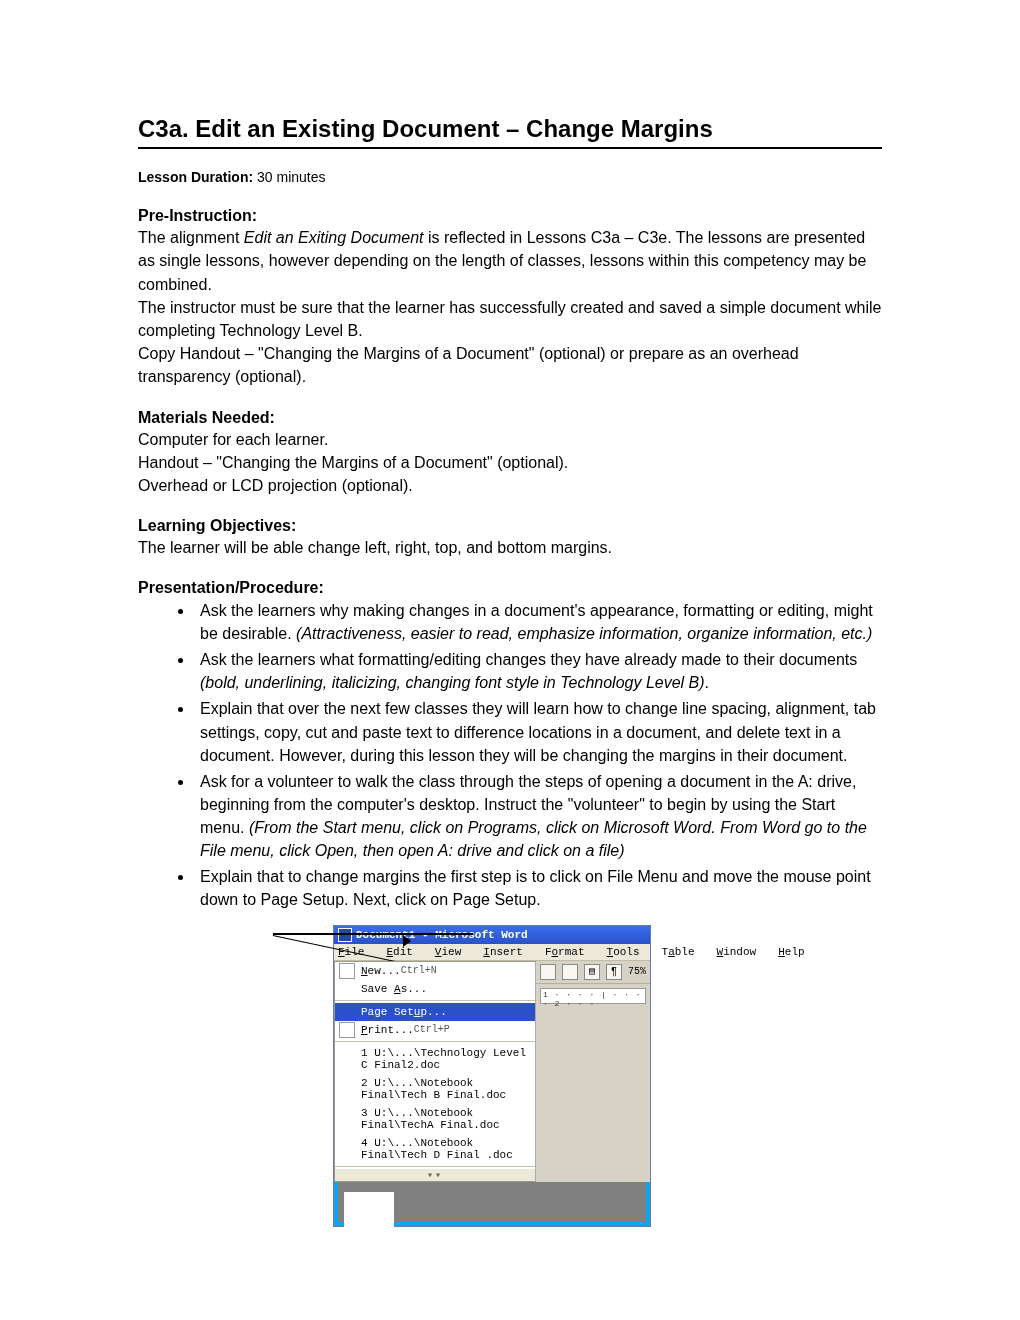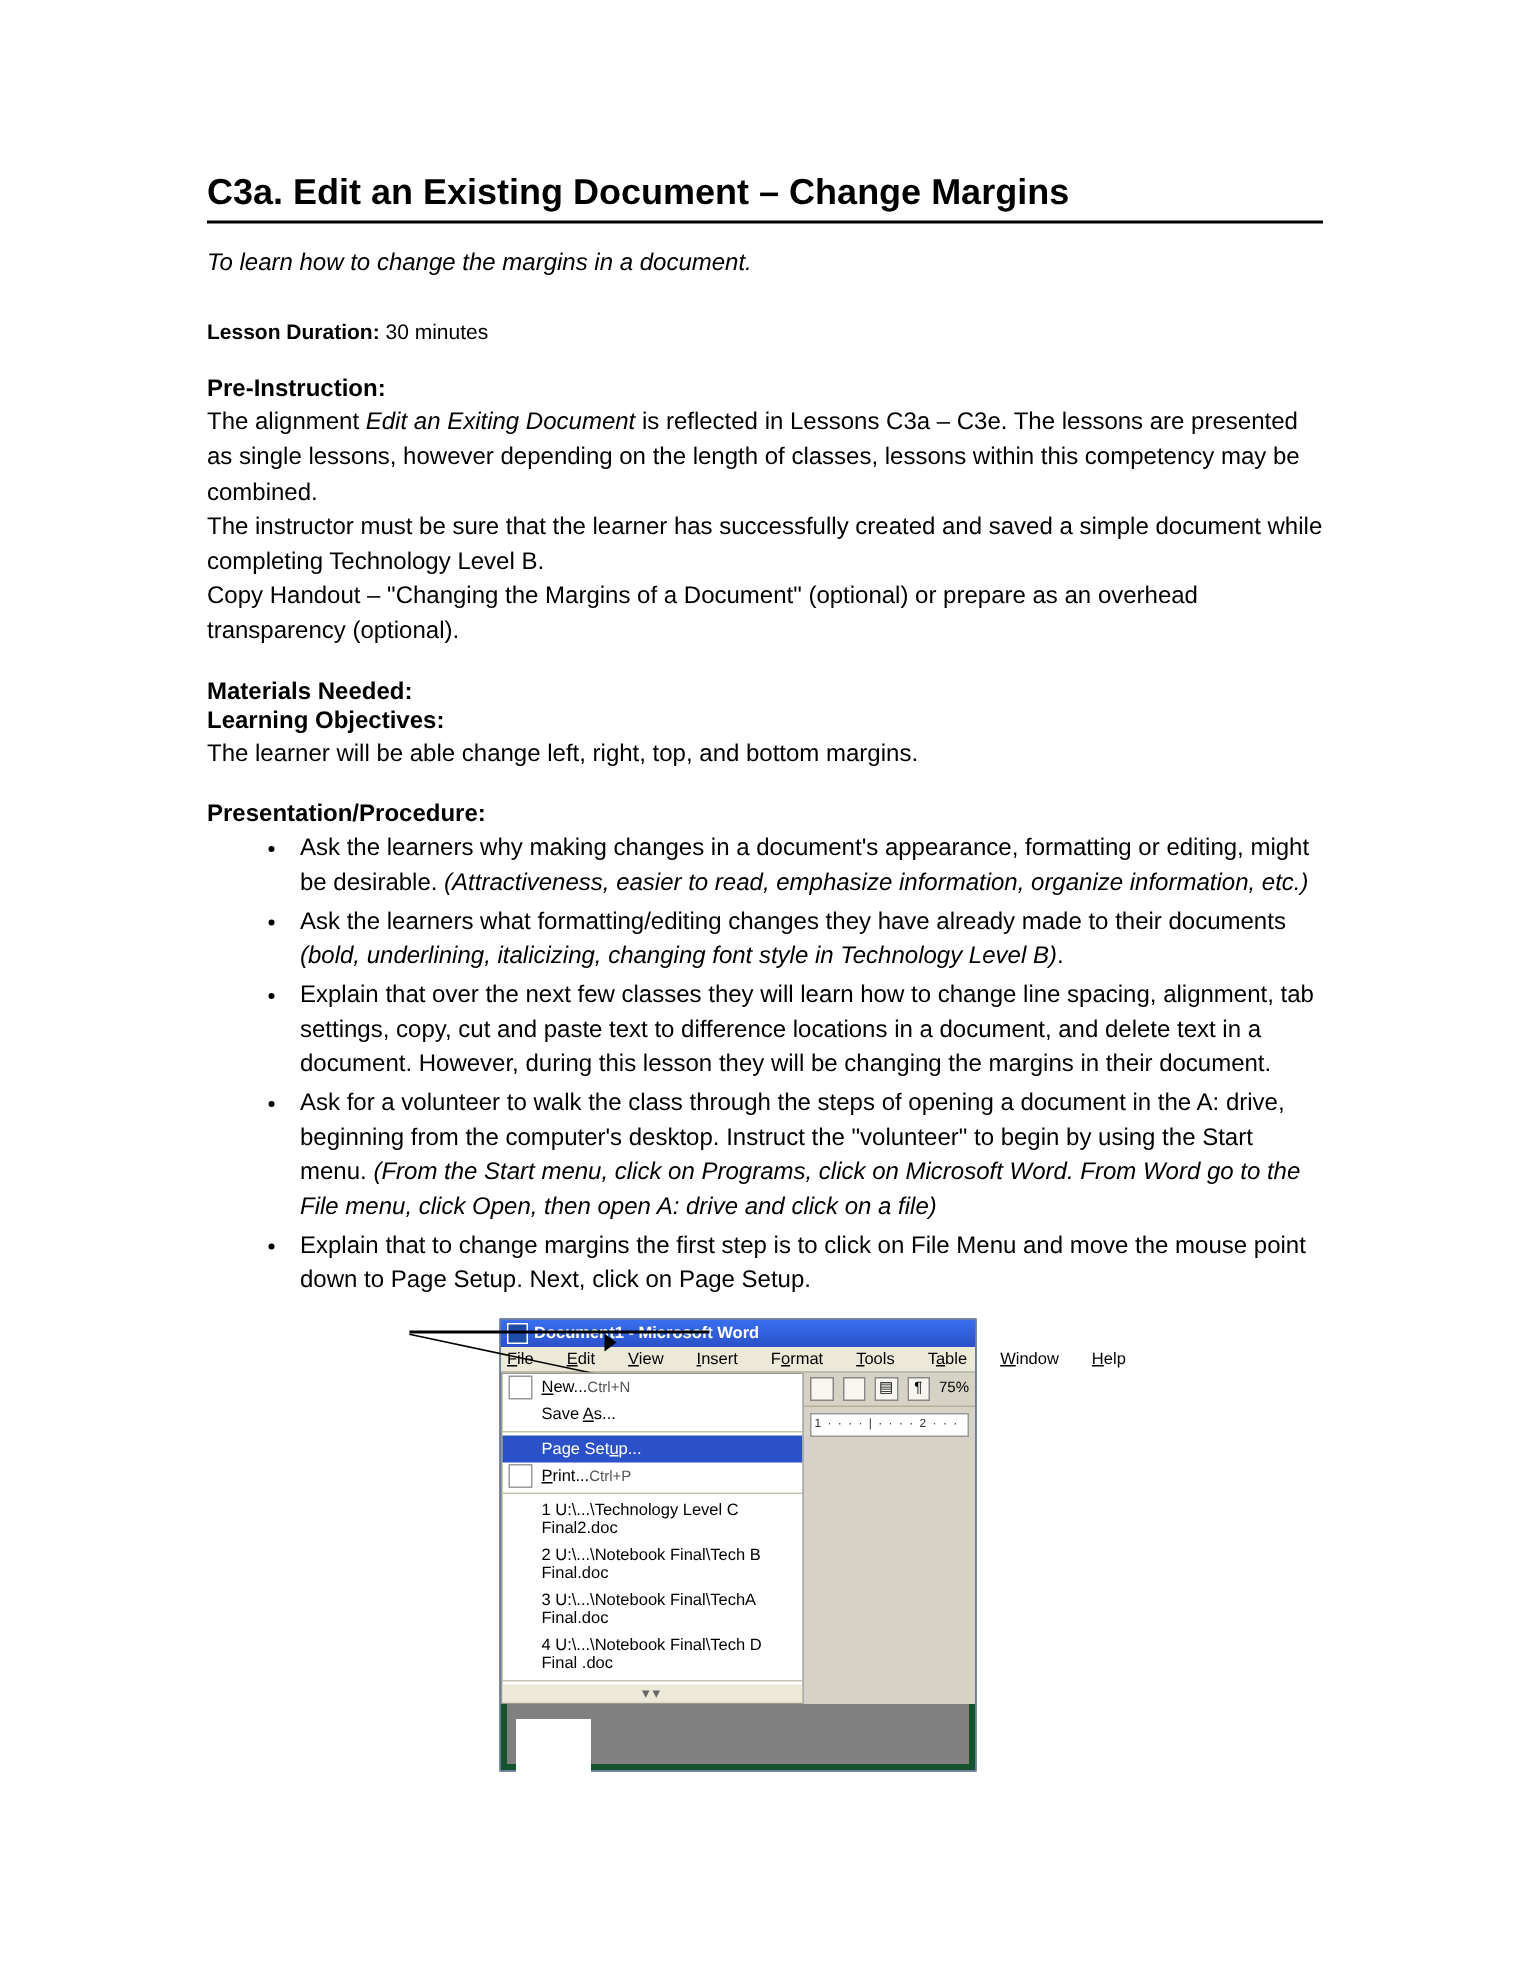--- a/index.html
+++ b/index.html
@@ -12,21 +12,21 @@
     .sect{font-size:16px;font-weight:bold;margin-bottom:1px}
     .para{font-size:16px;line-height:1.45;margin-bottom:20px}
     .em{font-style:italic}
     ul.bul{margin:2px 0 14px 0;padding-left:56px;font-size:16px;line-height:1.44}
     ul.bul li{margin-bottom:3px;padding-left:6px}
     
     .shot-wrap{position:relative;margin-left:195px}
     .arrow-line1{position:absolute;left:-60px;top:8px;width:200px;height:2px;border-top:2px solid #000;z-index:5}
     .arrow-head{position:absolute;left:130px;top:0;border-left:8px solid #000;border-top:6px solid transparent;border-bottom:6px solid transparent}
     .arrow-line2{position:absolute;left:-60px;top:10px;width:208px;height:60px;border-top:1px solid #000;transform:rotate(12deg);transform-origin:left top}
-    .word{width:316px;border:1px solid #6b7aa3;font-family:Liberation Sans, sans-serif;font-size:11px;background:#14532d}
+    .word{width:316px;border:1px solid #6b7aa3;font-family:Liberation Mono, monospace;font-size:11px;background:#0ea5e9}
     .wtitle{background:linear-gradient(#3a6ef0,#2a51c8);color:#fff;padding:2px 4px;display:flex;align-items:center;gap:4px;font-weight:bold}
     .wicon{width:12px;height:12px;background:#1e4aa8;border:1px solid #fff;display:inline-block}
     .menubar{background:#ece9d8;border-bottom:1px solid #c0bba8;padding:2px 4px;display:flex;gap:22px;font-size:11px}
     .menubar span{color:#000}
     .menubar span u{text-decoration:underline}
     .dropdown{background:#fff;border:1px solid #9d9a8b;width:200px;position:relative}
     .mi{display:flex;align-items:center;justify-content:flex-start;padding:3px 6px 3px 26px;font-size:11px;position:relative;color:#000}
     .mi .ic{position:absolute;left:4px;width:14px;height:14px;border:1px solid #999;background:#fff}
     .mi.sel{background:#2a51c8;color:#fff}
     .sep{border-top:1px solid #c6c1af;margin:2px 0}
@@ -40,34 +40,38 @@
     .docarea{background:#808080;height:40px;margin:0 4px 4px 4px;position:relative}
     .docarea::before{content:"";position:absolute;left:6px;top:10px;width:50px;height:40px;background:#fff}
     .menuwrap{display:flex;position:relative}
   </style>
 </head>
 <body>
 
 <div class="page">
   <h1>C3a.  Edit an Existing Document – Change Margins</h1>
   <div class="rule"></div>
-  <div class="subtitle">To learn how to change the margins in a document.</div>
 
   <div class="row">
     <span class="label">Lesson Duration:</span><span>  30 minutes</span>
   </div>
 
   <div class="sect">Pre-Instruction:</div>
   <div class="para">
     <span>The alignment </span><span class="em">Edit an Exiting Document</span><span> is reflected in Lessons C3a – C3e.  The lessons are presented as single lessons, however depending on the length of classes, lessons within this competency may be combined.</span><br>
     <span>The instructor must be sure that the learner has successfully created and saved a simple document while completing Technology Level B.</span><br>
     <span>Copy Handout – "Changing the Margins of a Document" (optional) or prepare as an overhead transparency (optional).</span>
   </div>
 
   <div class="sect">Materials Needed:</div>
+  <div class="para">
+    <span>Computer for each learner.</span><br>
+    <span>Handout – "Changing the Margins of a Document" (optional).</span><br>
+    <span>Overhead or LCD projection (optional).</span>
+  </div>
 
   <div class="sect">Learning Objectives:</div>
   <div class="para">The learner will be able change left, right, top, and bottom margins.</div>
 
   <div class="sect">Presentation/Procedure:</div>
   <ul class="bul">
     <li><span>Ask the learners why making changes in a document's appearance, formatting or editing, might be desirable.  </span><span class="em">(Attractiveness, easier to read, emphasize information, organize information, etc.)</span></li>
     <li><span>Ask the learners what formatting/editing changes they have already made to their documents </span><span class="em">(bold, underlining, italicizing, changing font style in Technology Level B)</span><span>.</span></li>
     <li><span>Explain that over the next few classes they will learn how to change line spacing, alignment, tab settings, copy, cut and paste text to difference locations in a document, and delete text in a document.  However, during this lesson they will be changing the margins in their document.</span></li>
     <li><span>Ask for a volunteer to walk the class through the steps of opening a document in the A: drive, beginning from the computer's desktop.  Instruct the "volunteer" to begin by using the Start menu.  </span><span class="em">(From the Start menu, click on Programs, click on Microsoft Word.  From Word go to the File menu, click Open, then open A: drive and click on a file)</span></li>

